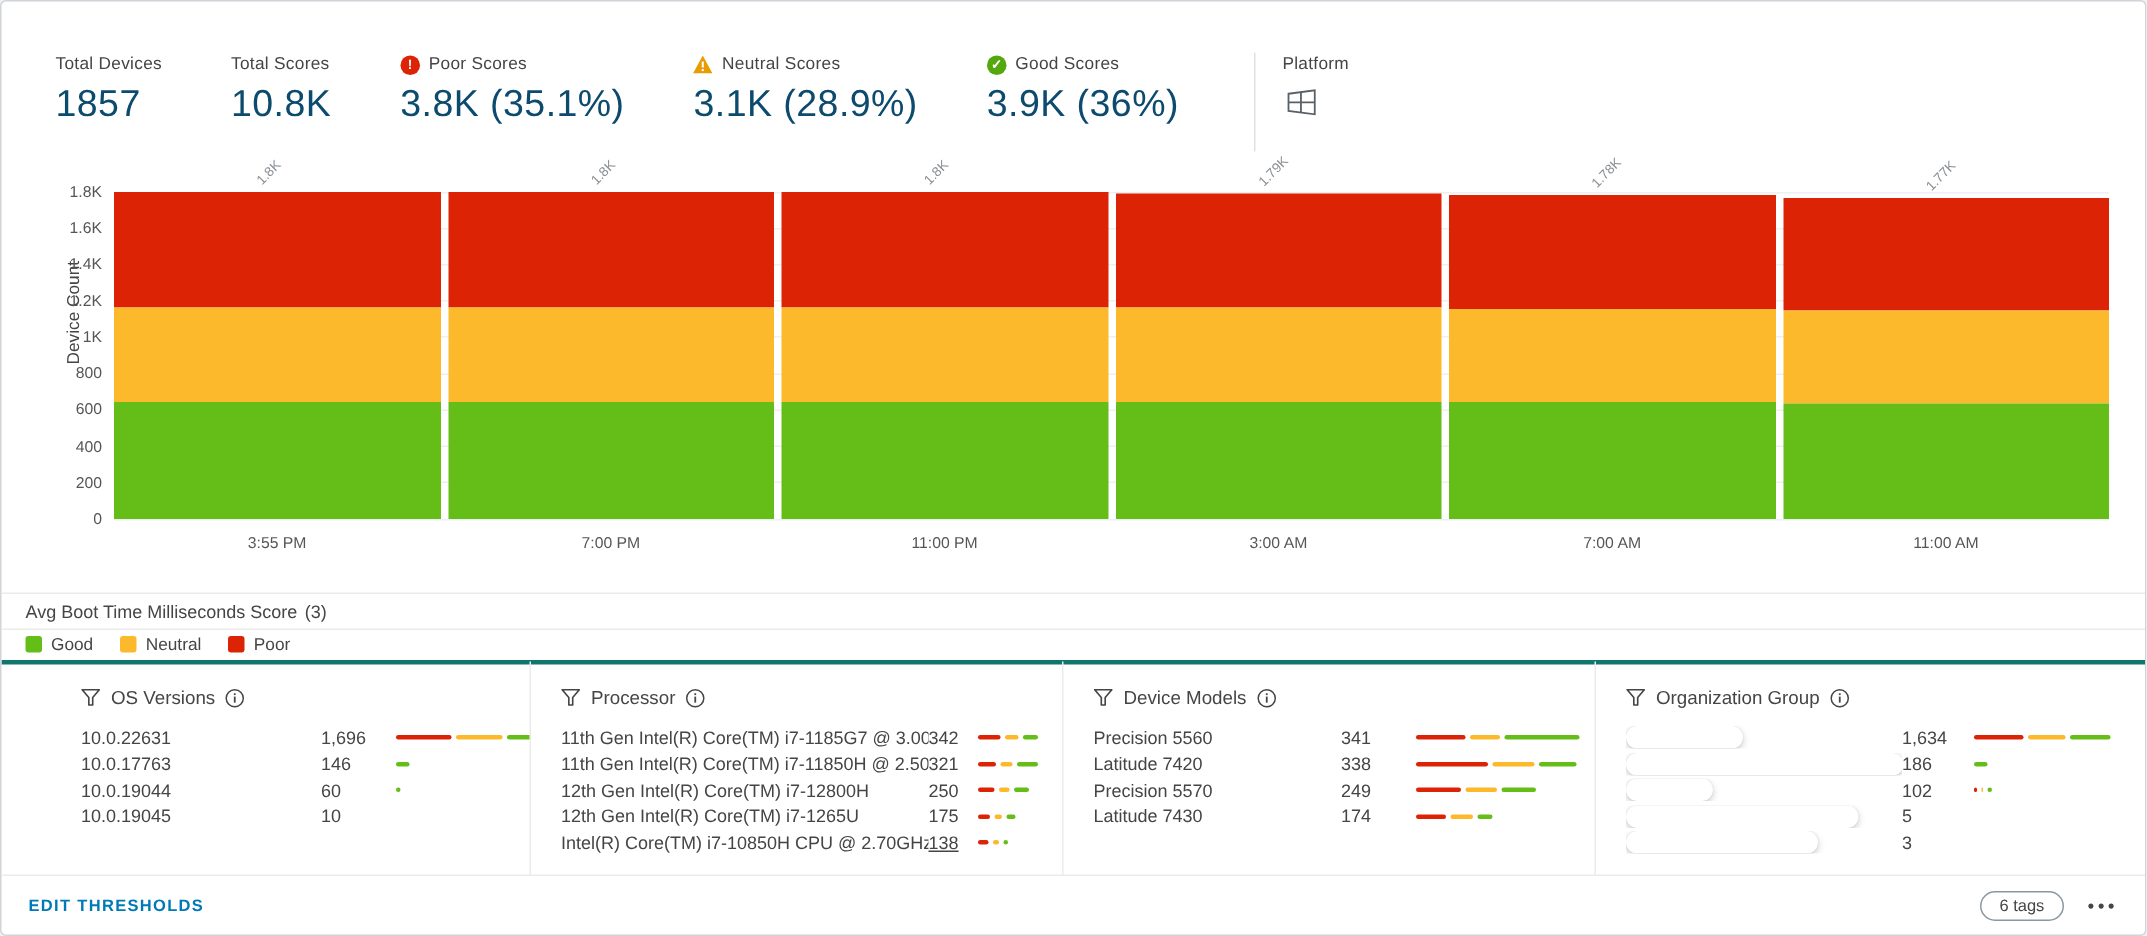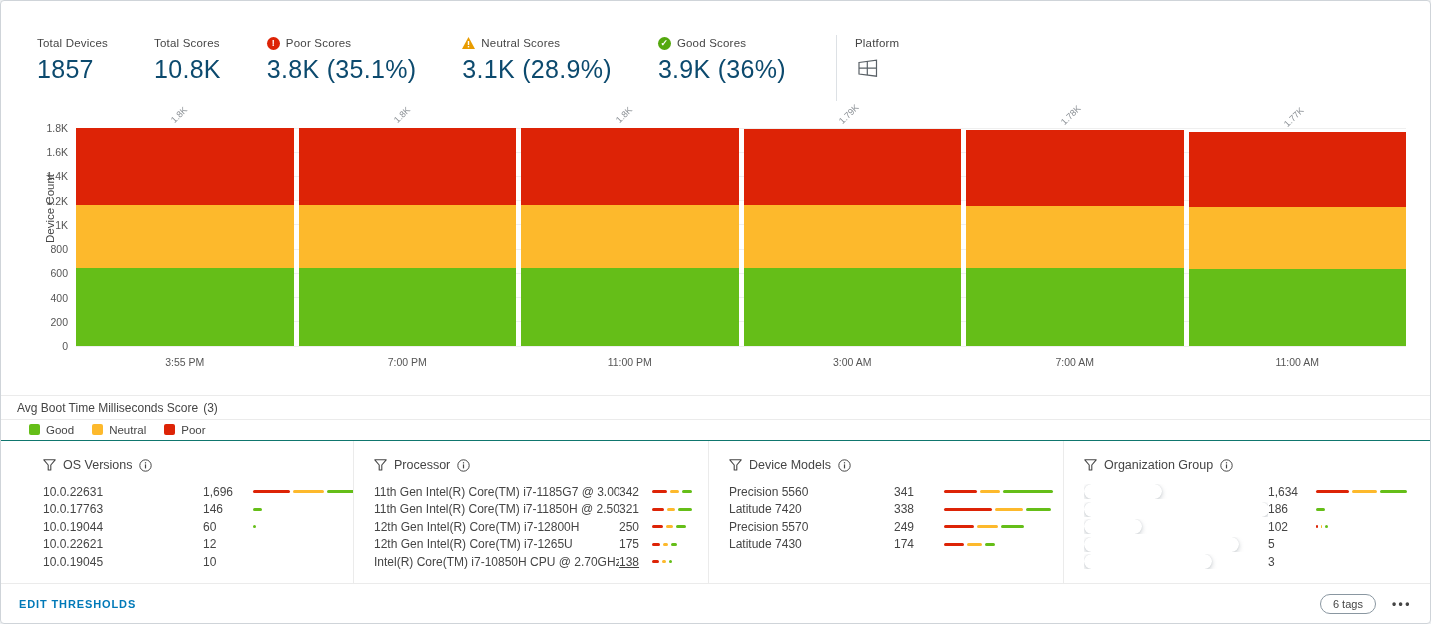--- a/index.html
+++ b/index.html
@@ -31,29 +31,29 @@
   .bar-total{position:absolute;bottom:calc(100% + 3px);left:46%;transform:rotate(-45deg);
              transform-origin:left bottom;font-size:9px;color:#8a8f94;white-space:nowrap;}
   .xlabels{position:absolute;top:calc(100% + 10px);left:0;right:0;display:flex;gap:5px;}
   .xlabels div{flex:1;text-align:center;font-size:10.5px;color:#565656;}
 
   
   .tab-row{position:absolute;top:394px;left:0;right:0;height:23px;border-top:1px solid #ebebeb;
            border-bottom:1px solid #ebebeb;display:flex;align-items:center;padding-left:16px;gap:5px;
            font-size:12px;color:#454545;cursor:pointer;}
   .legend-row{position:absolute;top:418px;left:0;right:0;height:21px;display:flex;align-items:center;
-              padding-left:28px;gap:18px;border-bottom:1px solid #0f766e;}
+              padding-left:16px;gap:18px;border-bottom:3px solid #0f766e;}
   .legend-item{display:flex;align-items:center;gap:6px;font-size:11.5px;color:#454545;cursor:pointer;}
   .legend-swatch{width:11px;height:11px;border-radius:2px;}
 
   
   .panels{position:absolute;top:440px;left:0;right:0;height:143px;display:grid;
           grid-template-columns:353px 355px 355px 1fr;}
   .panel{padding:15px 14px 0 20px;border-right:1px solid #ebebeb;overflow:hidden;}
-  .panel:first-child{padding-left:42px;}
+  .panel:first-child{padding-left:53px;}
   .panel:last-child{border-right:none;}
   .panel-header{display:flex;align-items:center;gap:7px;font-size:12.5px;color:#454545;height:18px;cursor:pointer;}
   .panel-rows{margin-top:9px;}
   .panel-row{display:flex;align-items:center;height:17.5px;cursor:pointer;}
   .row-label{font-size:12px;color:#454545;white-space:nowrap;overflow:hidden;flex:none;}
   .row-value{font-size:12px;color:#454545;flex:none;}
   .mini-bar{display:flex;align-items:center;gap:3px;}
   .mini-seg{height:3px;border-radius:1.5px;}
   .pill{height:15px;border-radius:8px;background:#fff;
         box-shadow:0 2px 5px rgba(120,130,140,.4),0 0 1px rgba(120,130,140,.3);}
@@ -242,25 +242,20 @@
             </div>
           </div>
           <div class="panel-row">
             <div class="row-label" style="width: 160px;">10.0.19044</div>
             <div class="row-value" style="width: 50px;">60</div>
             <div class="mini-bar">
               <div class="mini-seg" style="width: 3px; background: rgb(101, 190, 24);"></div>
             </div>
           </div>
           <div class="panel-row">
-            <div class="row-label" style="width: 160px;">10.0.22621</div>
-            <div class="row-value" style="width: 50px;">12</div>
-            <div class="mini-bar"></div>
-          </div>
-          <div class="panel-row">
             <div class="row-label" style="width: 160px;">10.0.19045</div>
             <div class="row-value" style="width: 50px;">10</div>
             <div class="mini-bar"></div>
           </div>
         </div>
       </div>
       <div class="panel">
         <div class="panel-header">
           <svg width="13" height="12" viewBox="0 0 13 12">
             <path d="M0.8 0.8 H12.2 L7.8 6 V11 L5.2 11 V6 Z" fill="none" stroke="#454545" stroke-width="1.1" stroke-linejoin="round"></path>

